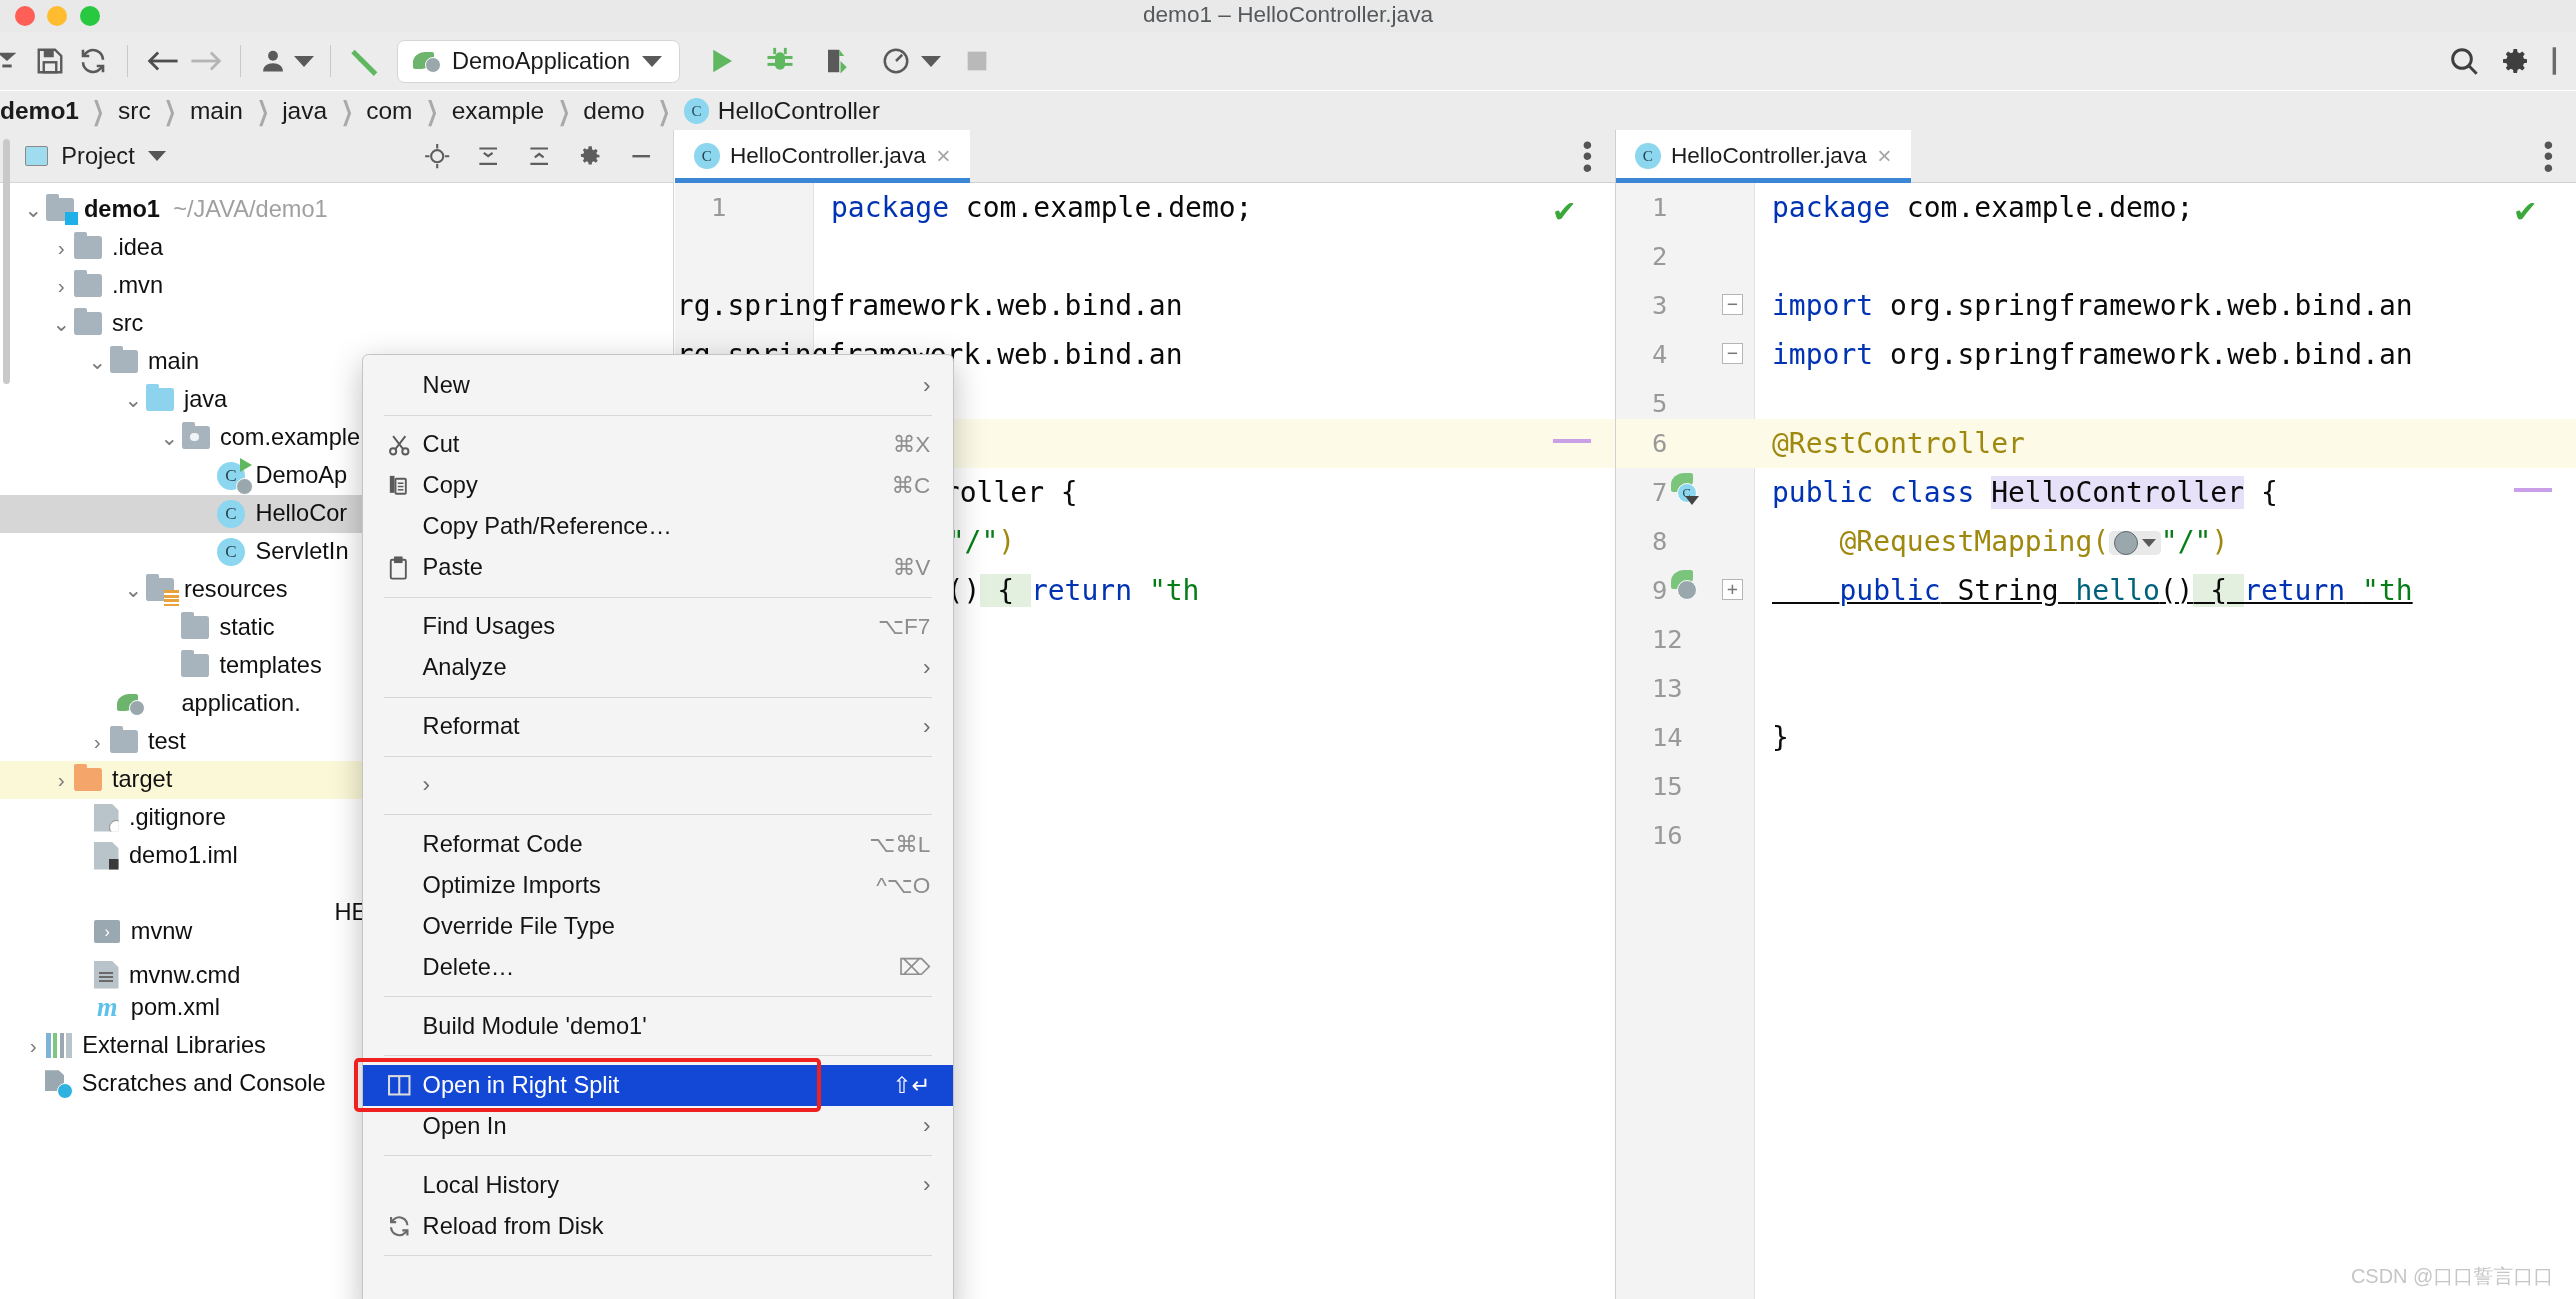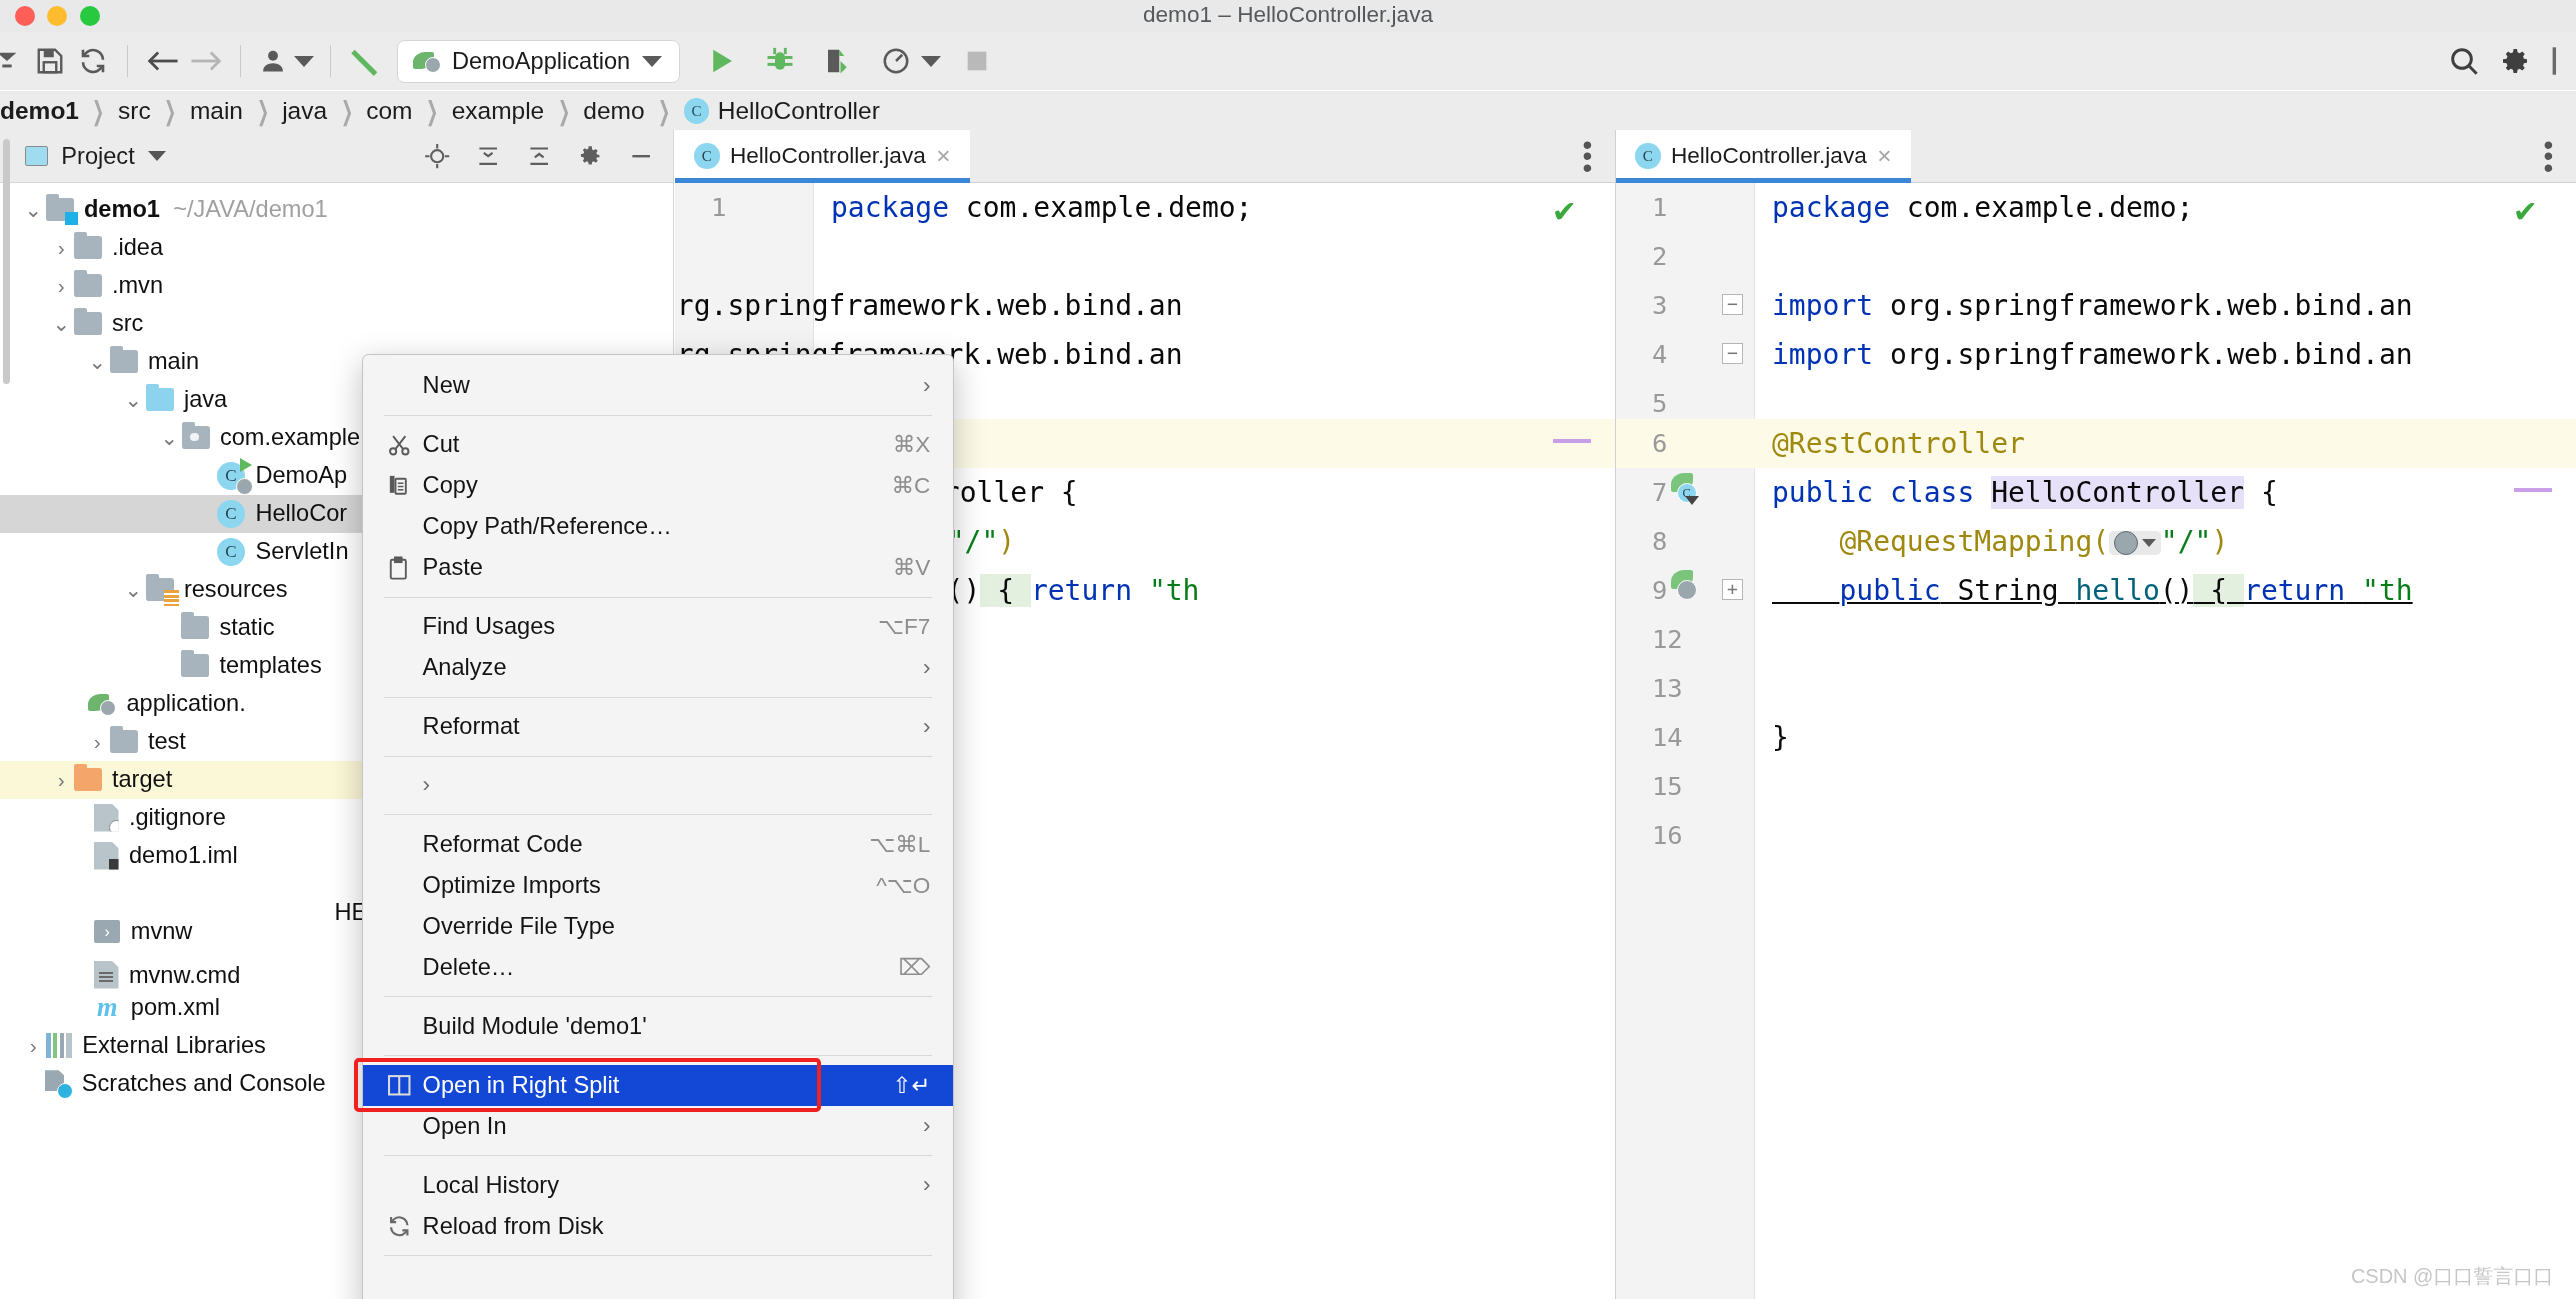--- a/index.html
+++ b/index.html
@@ -569,21 +569,21 @@
         <div class="tnode" style="padding-left:181px;">
           <span class="folder"></span>
           <span>static</span>
         </div>
 
         <div class="tnode" style="padding-left:181px;">
           <span class="folder"></span>
           <span>templates</span>
         </div>
 
-        <div class="tnode" style="padding-left:88px;">
+        <div class="tnode" style="padding-left:117px;gap:26px;">
           <span class="spring-icon">
               <span class="leaf"></span>
               <span class="gear"></span>
             </span>
           <span>application.</span>
         </div>
 
         <div class="tnode" style="padding-left:85px;">
           <span class="chev">›</span>
           <span class="folder"></span>

